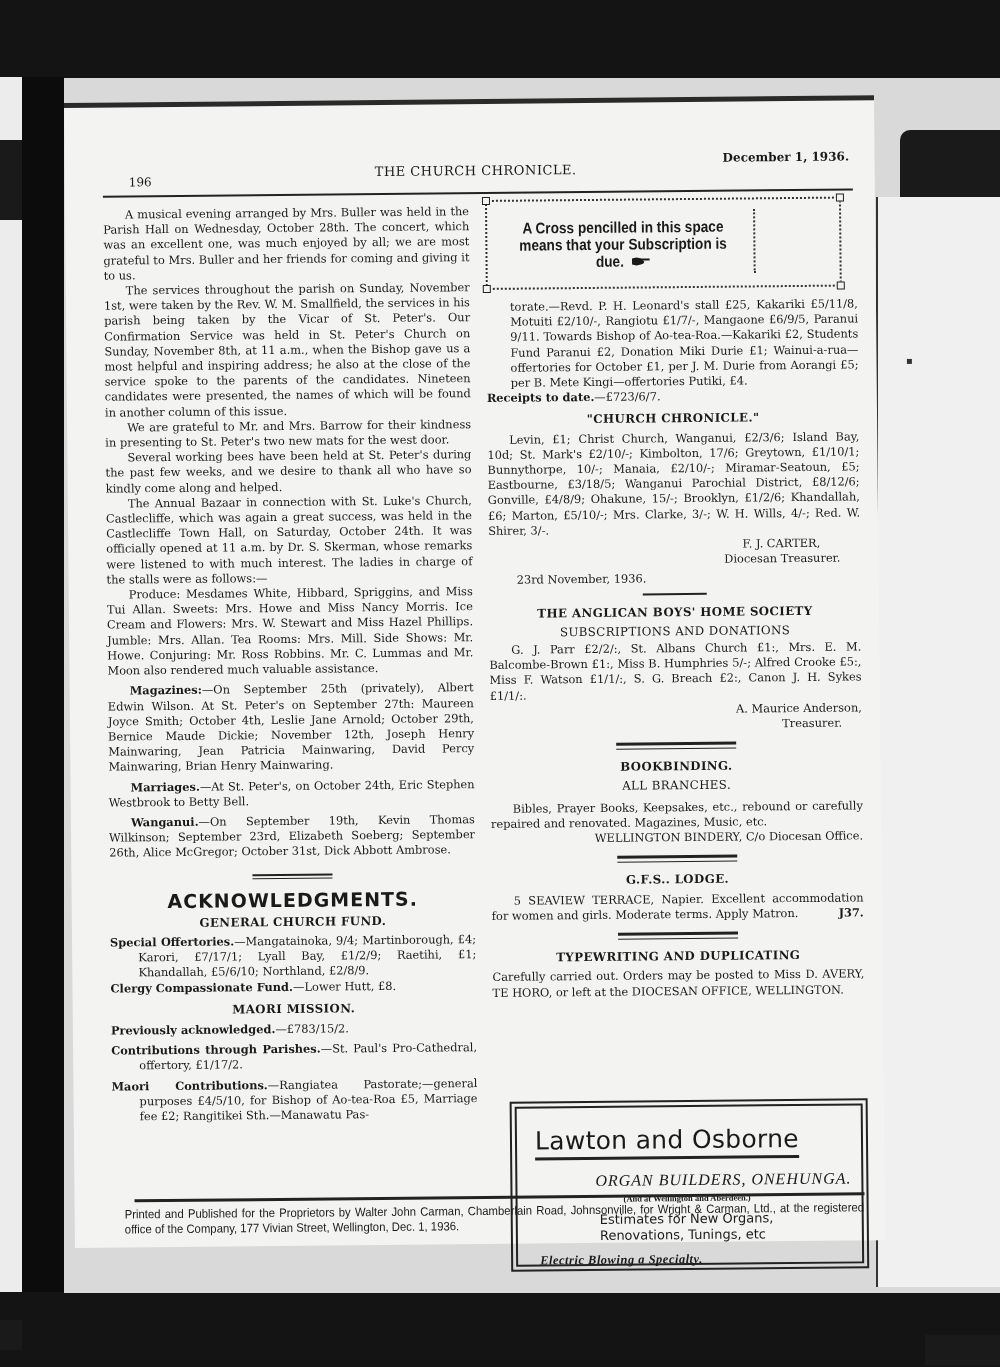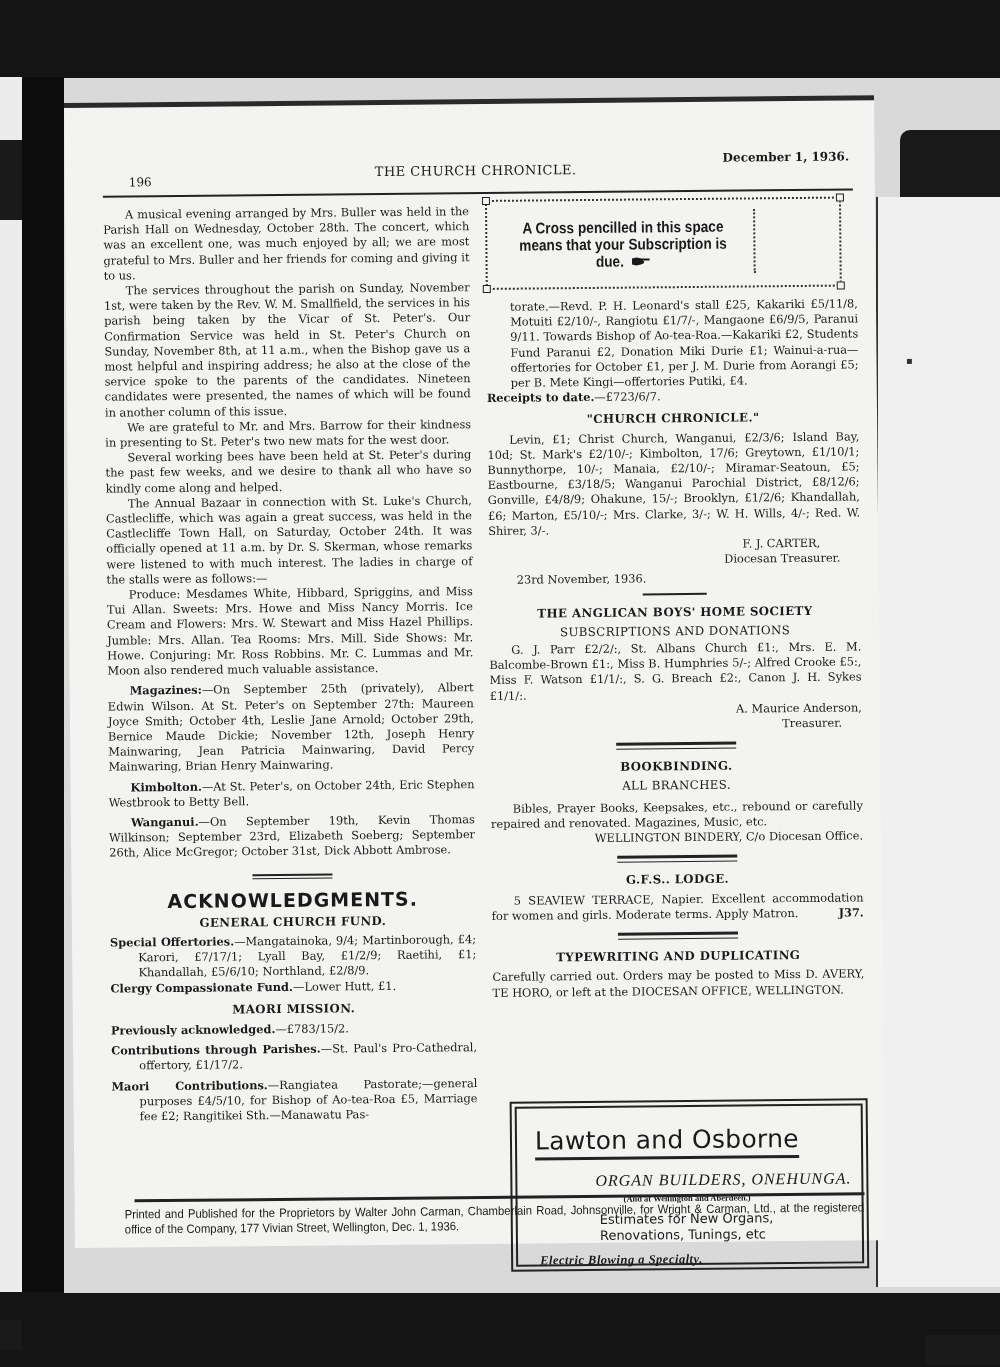--- a/index.html
+++ b/index.html
@@ -100,32 +100,32 @@
   <div class="hdr-rule"></div>
 
   <div class="col col-left">
     <p class="indent">A musical evening arranged by Mrs. Buller was held in the Parish Hall on Wednesday, October 28th. The concert, which was an excellent one, was much enjoyed by all; we are most grateful to Mrs. Buller and her friends for coming and giving it to us.</p>
     <p class="indent">The services throughout the parish on Sunday, November 1st, were taken by the Rev. W. M. Smallfield, the services in his parish being taken by the Vicar of St. Peter's. Our Confirmation Service was held in St. Peter's Church on Sunday, November 8th, at 11 a.m., when the Bishop gave us a most helpful and inspiring address; he also at the close of the service spoke to the parents of the candidates. Nineteen candidates were presented, the names of which will be found in another column of this issue.</p>
     <p class="indent">We are grateful to Mr. and Mrs. Barrow for their kindness in presenting to St. Peter's two new mats for the west door.</p>
     <p class="indent">Several working bees have been held at St. Peter's during the past few weeks, and we desire to thank all who have so kindly come along and helped.</p>
     <p class="indent">The Annual Bazaar in connection with St. Luke's Church, Castlecliffe, which was again a great success, was held in the Castlecliffe Town Hall, on Saturday, October 24th. It was officially opened at 11 a.m. by Dr. S. Skerman, whose remarks were listened to with much interest. The ladies in charge of the stalls were as follows:—</p>
     <p class="indent">Produce: Mesdames White, Hibbard, Spriggins, and Miss Tui Allan. Sweets: Mrs. Howe and Miss Nancy Morris. Ice Cream and Flowers: Mrs. W. Stewart and Miss Hazel Phillips. Jumble: Mrs. Allan. Tea Rooms: Mrs. Mill. Side Shows: Mr. Howe. Conjuring: Mr. Ross Robbins. Mr. C. Lummas and Mr. Moon also rendered much valuable assistance.</p>
     <p class="indent para-gap"><span class="b">Magazines:</span><span>—On September 25th (privately), Albert Edwin Wilson. At St. Peter's on September 27th: Maureen Joyce Smith; October 4th, Leslie Jane Arnold; October 29th, Bernice Maude Dickie; November 12th, Joseph Henry Mainwaring, Jean Patricia Mainwaring, David Percy Mainwaring, Brian Henry Mainwaring.</span></p>
-    <p class="indent para-gap"><span class="b">Kimbolton.</span><span>—At St. Peter's, on October 24th, Eric Stephen Westbrook to Betty Bell.</span></p>
+    <p class="indent para-gap"><span class="b">Marriages.</span><span>—At St. Peter's, on October 24th, Eric Stephen Westbrook to Betty Bell.</span></p>
     <p class="indent para-gap"><span class="b">Wanganui.</span><span>—On September 19th, Kevin Thomas Wilkinson; September 23rd, Elizabeth Soeberg; September 26th, Alice McGregor; October 31st, Dick Abbott Ambrose.</span></p>
 
     <div class="deco-rule">
         <div class="r1"></div>
         <div class="r2"></div>
       </div>
 
     <div class="ack-title">ACKNOWLEDGMENTS.</div>
     <div class="sec-head">GENERAL CHURCH FUND.</div>
     <p class="hang"><span class="b">Special Offertories.</span><span>—Mangatainoka, 9/4; Martinborough, £4; Karori, £7/17/1; Lyall Bay, £1/2/9; Raetihi, £1; Khandallah, £5/6/10; Northland, £2/8/9.</span></p>
-    <p class="hang"><span class="b">Clergy Compassionate Fund.</span><span>—Lower Hutt, £1.</span></p>
+    <p class="hang"><span class="b">Clergy Compassionate Fund.</span><span>—Lower Hutt, £8.</span></p>
     <div class="sec-head">MAORI MISSION.</div>
     <p class="hang para-gap"><span class="b">Previously acknowledged.</span><span>—£783/15/2.</span></p>
     <p class="hang para-gap"><span class="b">Contributions through Parishes.</span><span>—St. Paul's Pro-Cathedral, offertory, £1/17/2.</span></p>
     <p class="hang para-gap"><span class="b">Maori Contributions.</span><span>—Rangiatea Pastorate;—general purposes £4/5/10, for Bishop of Ao-tea-Roa £5, Marriage fee £2; Rangitikei Sth.—Manawatu Pas-</span></p>
   </div>
 
   <div class="sub-box">
     <span class="corner c-tl"></span>
     <span class="corner c-tr"></span>
     <span class="corner c-bl"></span>

